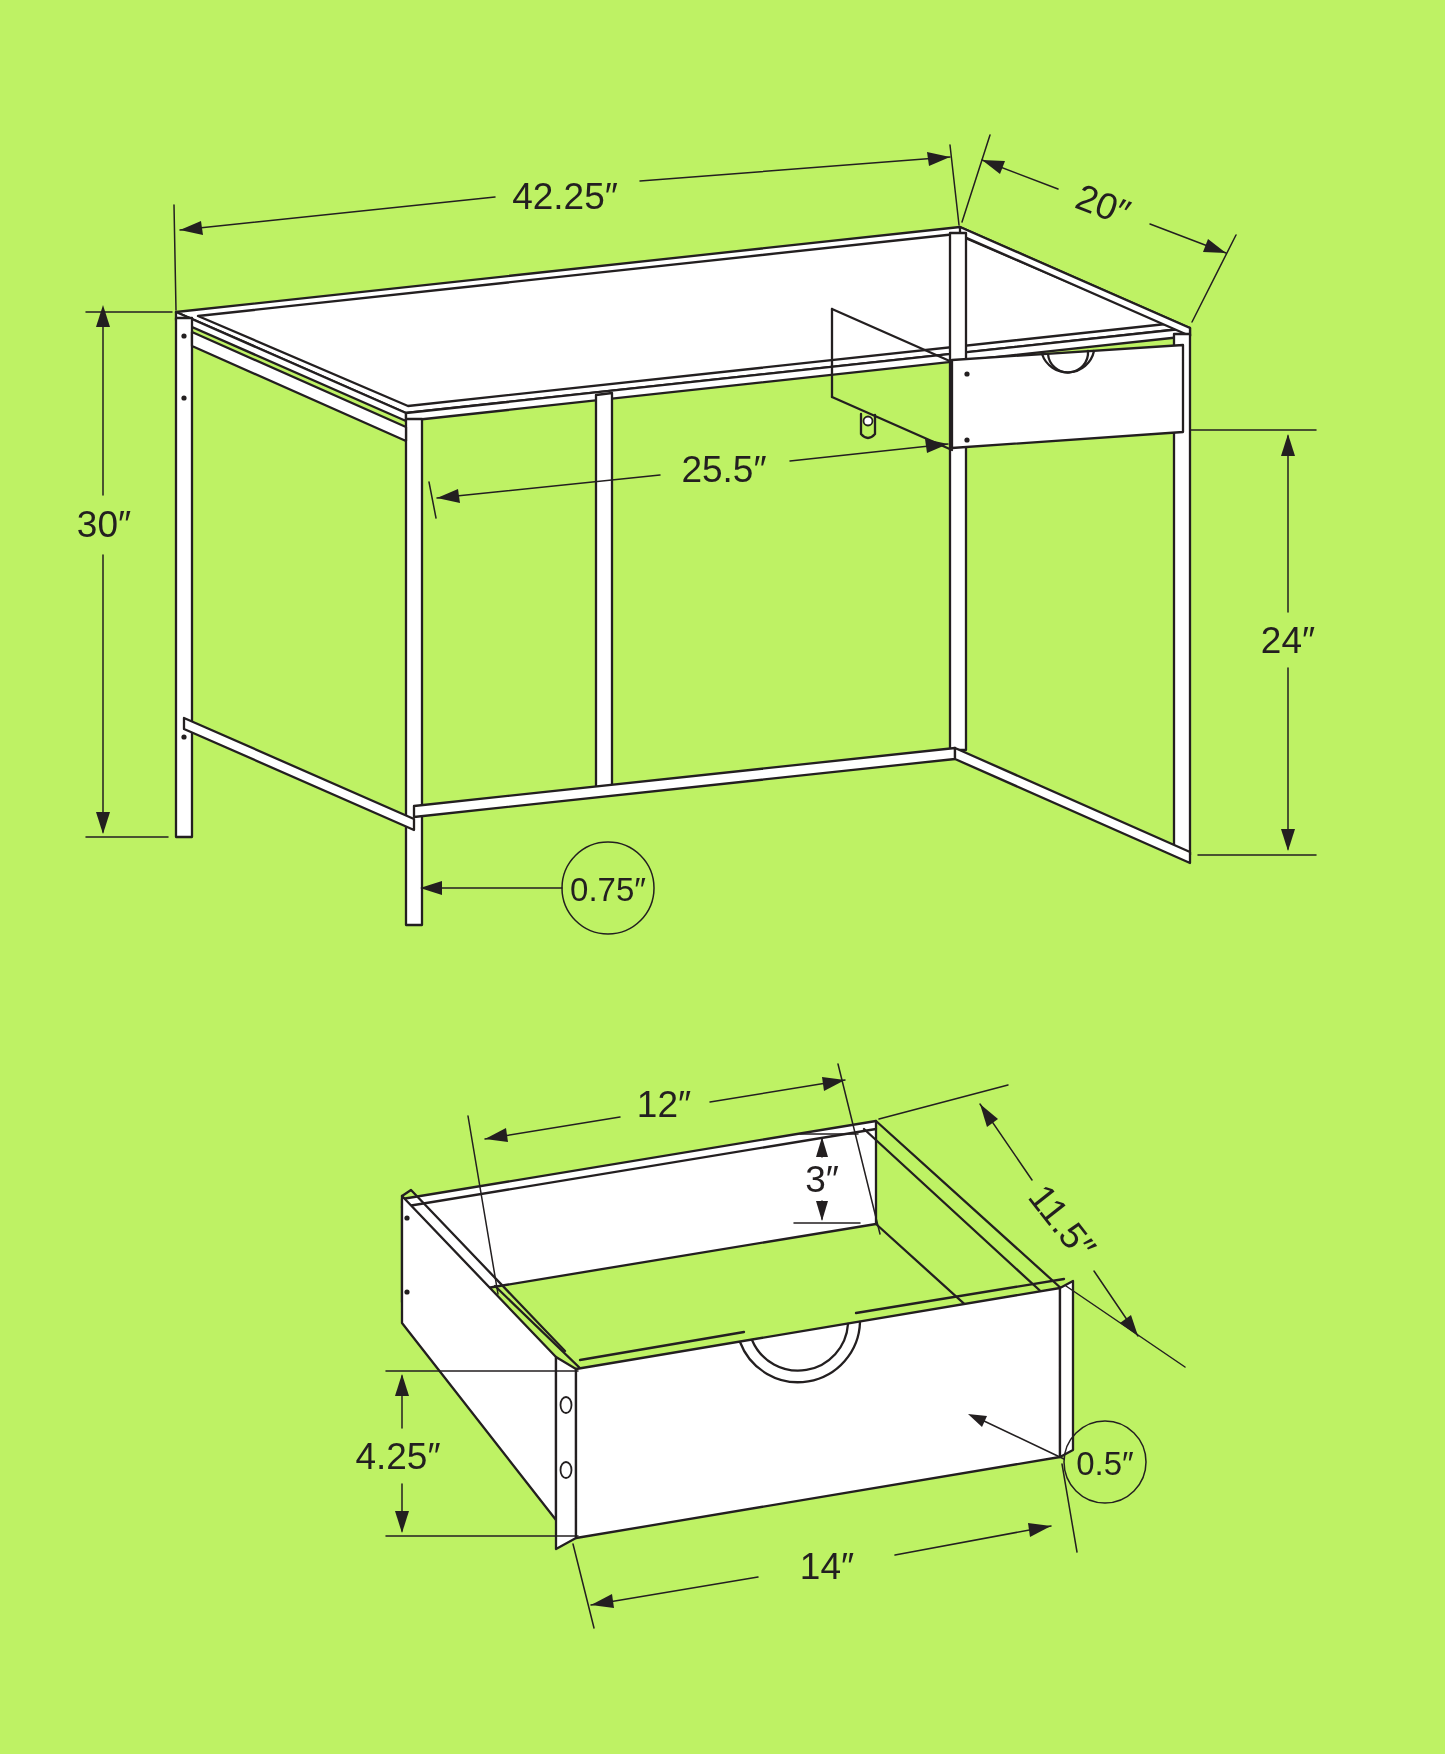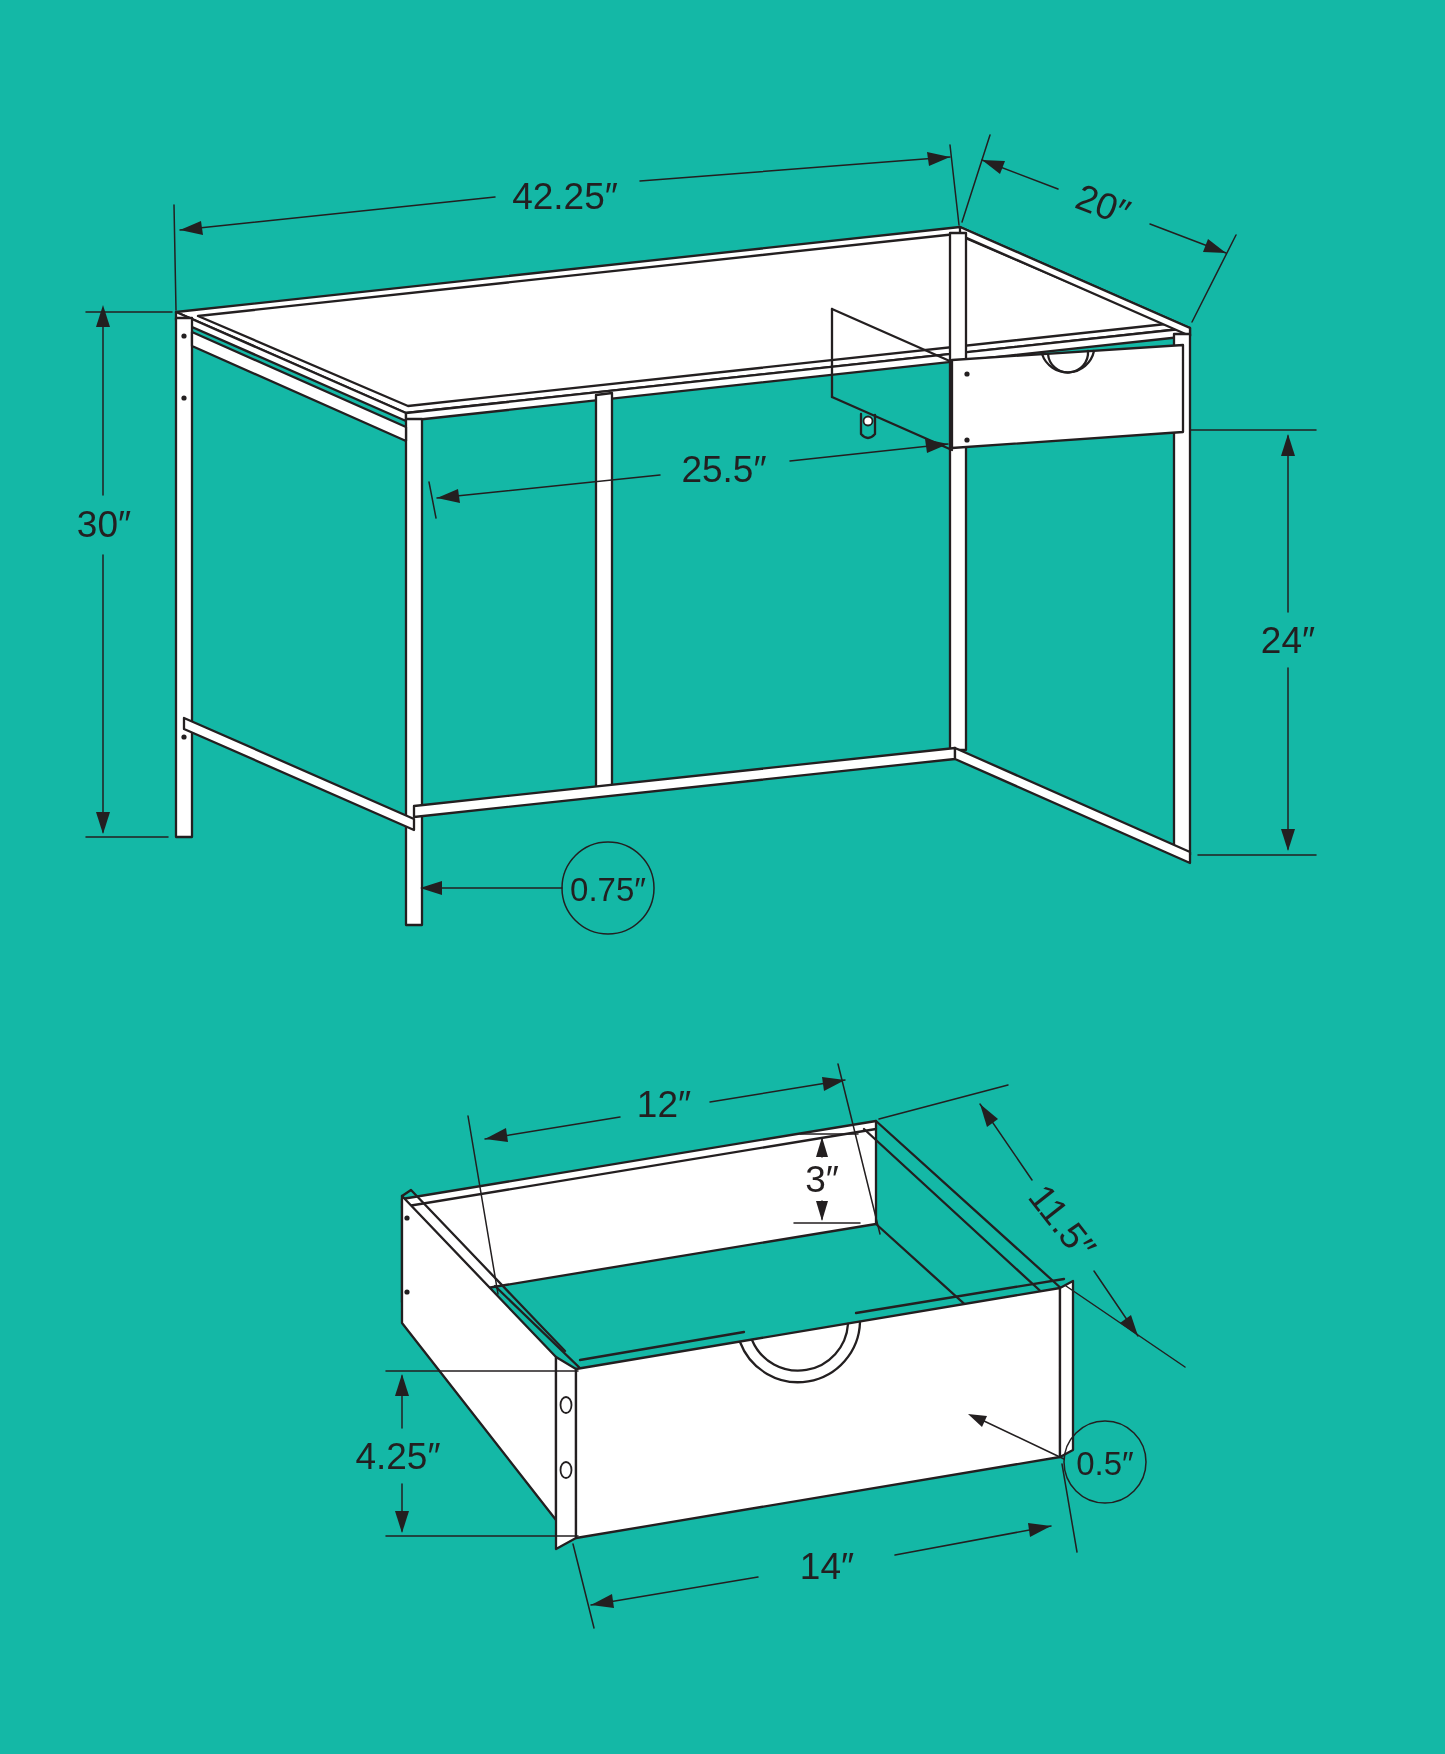--- a/index.html
+++ b/index.html
@@ -1,18 +1,18 @@
 <!DOCTYPE html>
 <html><head>
 <meta charset="utf-8">
 <style>
   html, body { margin: 0; padding: 0; background: #ffffff; }
   .stage {
     width: 1445px; height: 1754px; position: relative;
-    background: #14b8a6; overflow: hidden;
+    background: #bef264; overflow: hidden;
     font-family: "Liberation Sans", sans-serif;
   }
   svg { display: block; }
   .struct { stroke: #231f20; stroke-width: 2.3; fill: none; stroke-linejoin: round; stroke-linecap: round; }
   .structf { stroke: #231f20; stroke-width: 2.3; fill: #ffffff; stroke-linejoin: round; }
   .dim { stroke: #231f20; stroke-width: 1.5; fill: none; stroke-linecap: round; }
   .arr { fill: #231f20; stroke: none; }
   .dot { fill: #231f20; stroke: none; }
   .hole { stroke: #231f20; stroke-width: 1.8; fill: #ffffff; }
   text.dimlabel {

